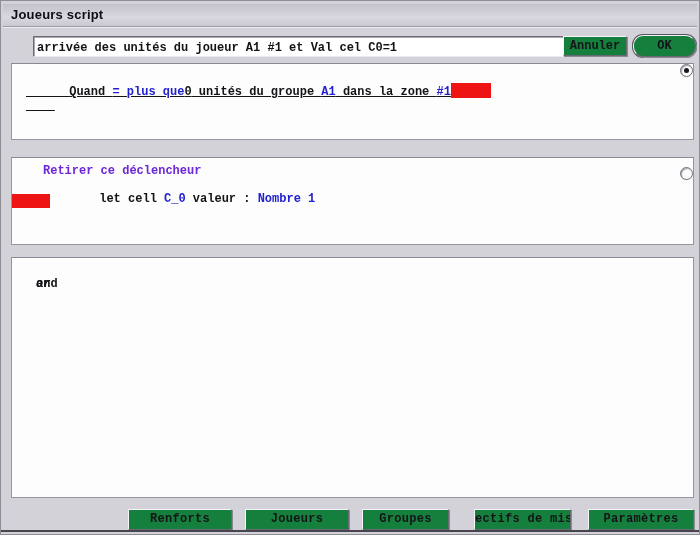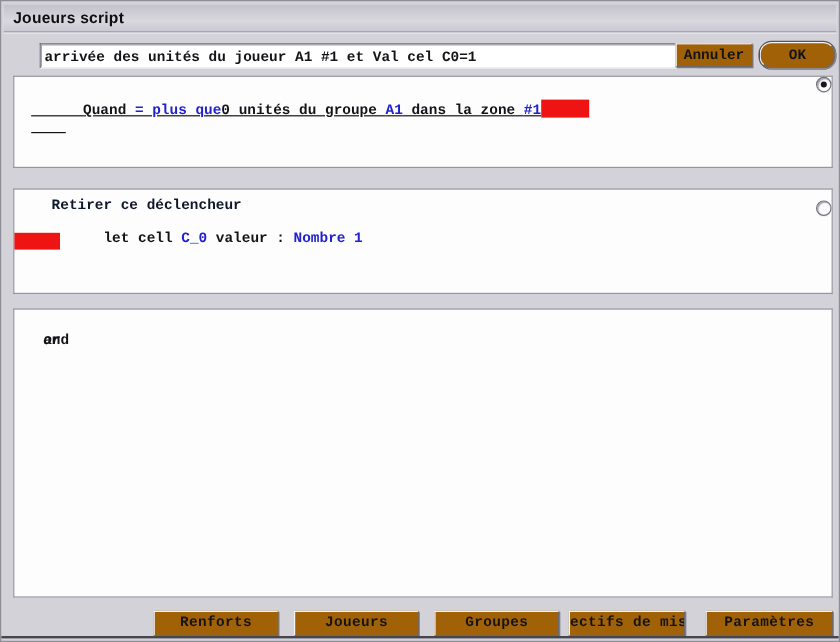--- a/index.html
+++ b/index.html
@@ -35,21 +35,21 @@
     box-sizing:border-box;
     background:#ffffff;
     border:1px solid;border-color:#6e6d76 #eceaf0 #eceaf0 #6e6d76;
     box-shadow:inset 1px 1px 0 #a8a7b0;
     padding:2px 2px 0 3px;
     outline:none;
     margin-left:24px;
   }
   .btn{
     position:absolute;
-    background:#a16207;
+    background:#15803d;
     border:1px solid;border-color:#f5f4f8 #6a6972 #6a6972 #f5f4f8;
     box-shadow:1px 1px 0 #8a8992;
     text-align:center;
     line-height:17px;
     cursor:default;
     white-space:nowrap;
     overflow:hidden;
     padding:0;
   }
   .btn-annuler{left:562px;top:35px;width:64px;height:20px;}
@@ -67,21 +67,21 @@
   }
   .panel-condition{top:62px;height:77px;}
   .panel-action{top:156px;height:88px;}
   .panel-operators{top:256px;height:241px;}
   .codeline{
     position:absolute;
     white-space:pre;
     line-height:14px;
   }
   .blue{color:#2121cd;}
-  .teal{color:#0f172a;}
+  .teal{color:#6d28d9;}
   .redbox{
     display:inline-block;
     width:40px;height:15px;
     background:#ef1414;
     vertical-align:-3px;
   }
   .redbox-abs{
     position:absolute;left:0px;top:36px;
     width:38px;height:14px;
     background:#ef1414;
@@ -99,21 +99,21 @@
   .radio-2{left:679px;top:166px;}
   .radio .dot{
     position:absolute;left:3px;top:3px;
     width:5px;height:5px;border-radius:50%;
     background:#17171c;
   }
   .footer-btn{top:508px;height:21px;letter-spacing:0.3px;}
   .fb-0{left:10px;width:104px;}
   .fb-1{left:127px;width:104px;}
   .fb-2{left:244px;width:104px;}
-  .fb-3{left:361px;width:104px;}
+  .fb-3{left:361px;width:87px;}
   .fb-4{left:473px;width:97px;}
   .fb-5{left:587px;width:106px;}
   .bottom-edge{
     position:absolute;left:0px;right:0px;top:529px;height:2px;
     background:#47464e;
   }
 </style>
 </head>
 <body>
 
@@ -133,21 +133,21 @@
     <div class="codeline mono" style="left:14px;top:5px;text-decoration:underline;">
       <span>Quand </span><span class="blue">= plus que</span><span>0</span><span> unités du groupe </span><span class="blue">A1</span><span> dans la zone </span><span class="blue">#1</span><span class="redbox"></span>
     </div>
   </div>
   <div class="radio radio-1">
     <span class="dot"></span>
   </div>
 
   <div class="panel panel-action">
     <div class="codeline mono teal" style="left:31px;top:6px;">Retirer ce déclencheur</div>
-    <div class="codeline mono" style="left:31px;top:20px;font-family:Liberation Mono, monospace;">
+    <div class="codeline mono" style="left:44px;top:20px;font-family:Liberation Mono, monospace;">
       <span>let cell </span><span class="blue">C_0</span><span> valeur : </span><span class="blue">Nombre 1</span>
     </div>
     <div class="redbox-abs"></div>
   </div>
   <div class="radio radio-2"></div>
 
   <div class="panel panel-operators">
     <div class="codeline mono" style="left:24px;top:19px;font-style:italic;">or</div>
     <div class="codeline mono" style="left:24px;top:19px;">and</div>
   </div>

